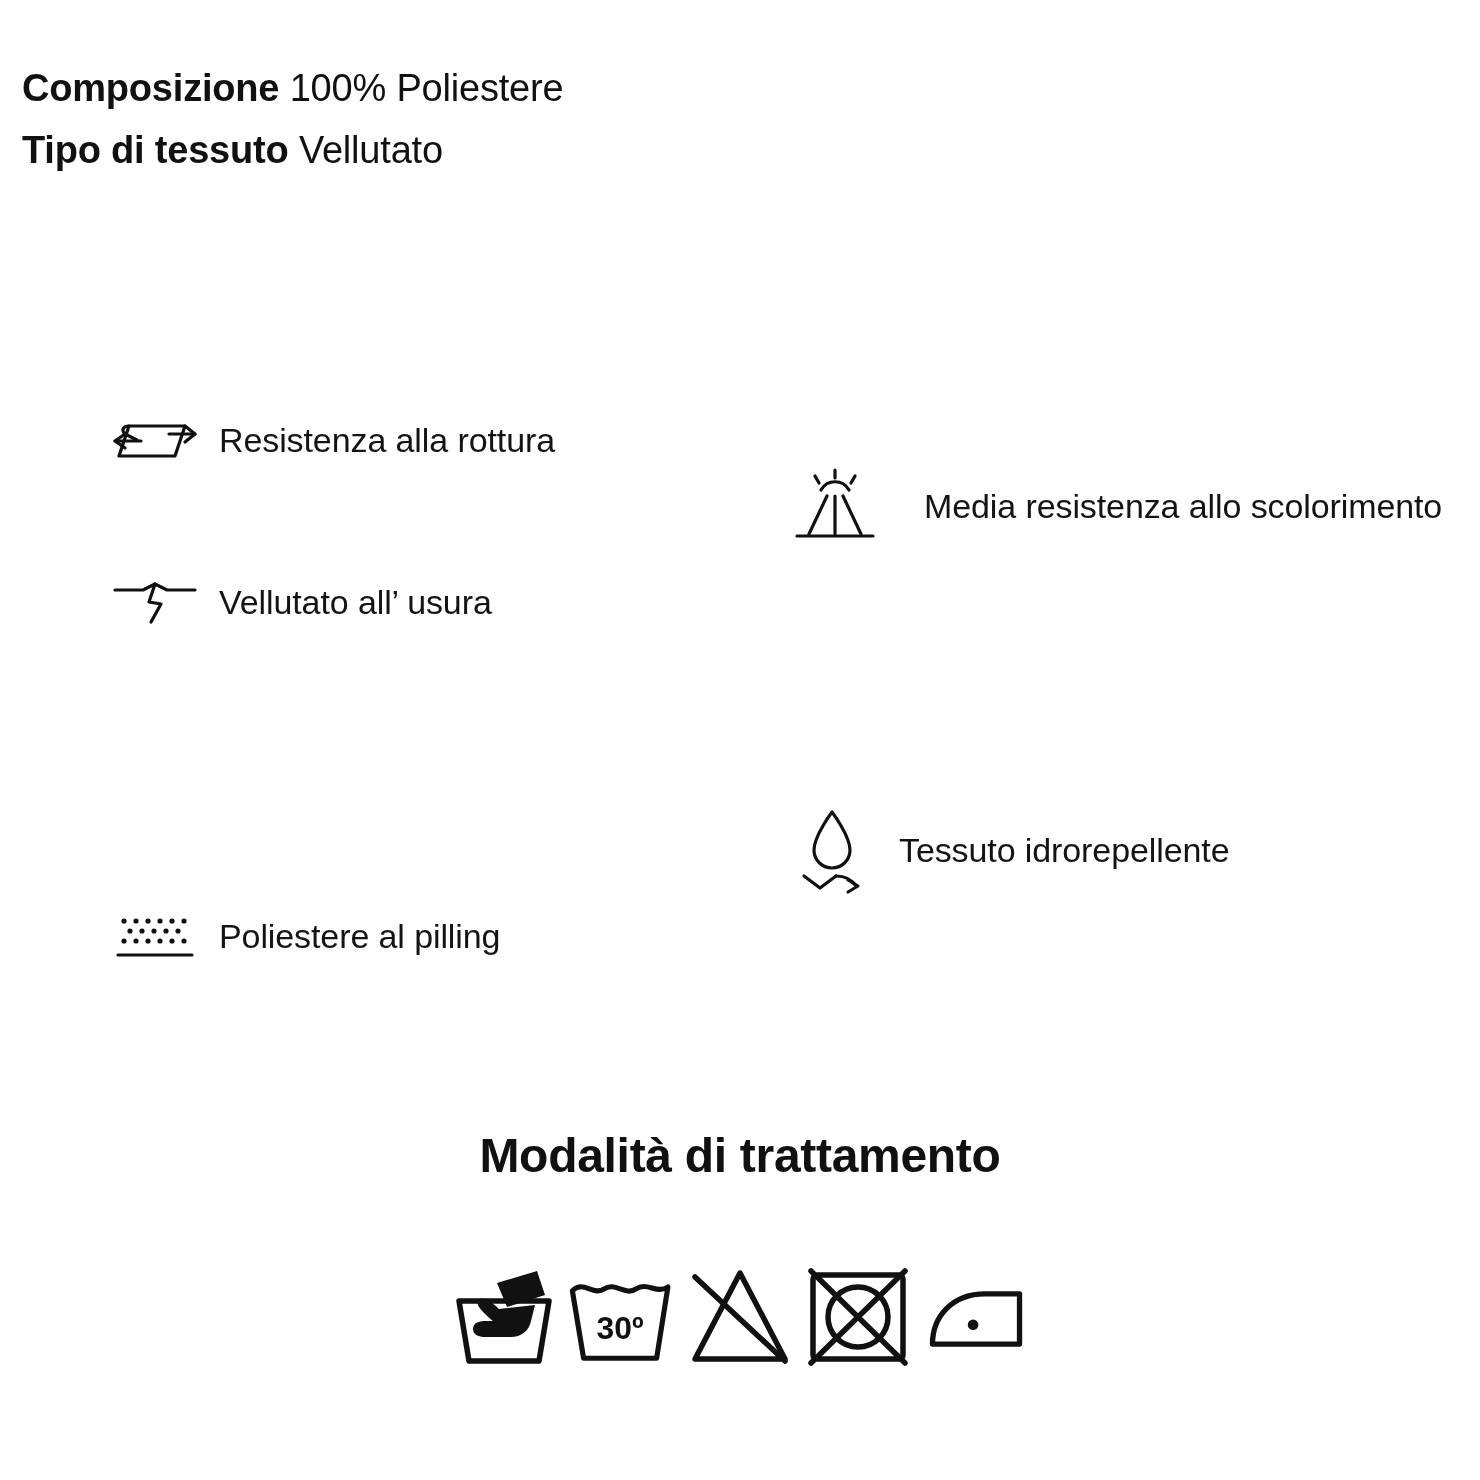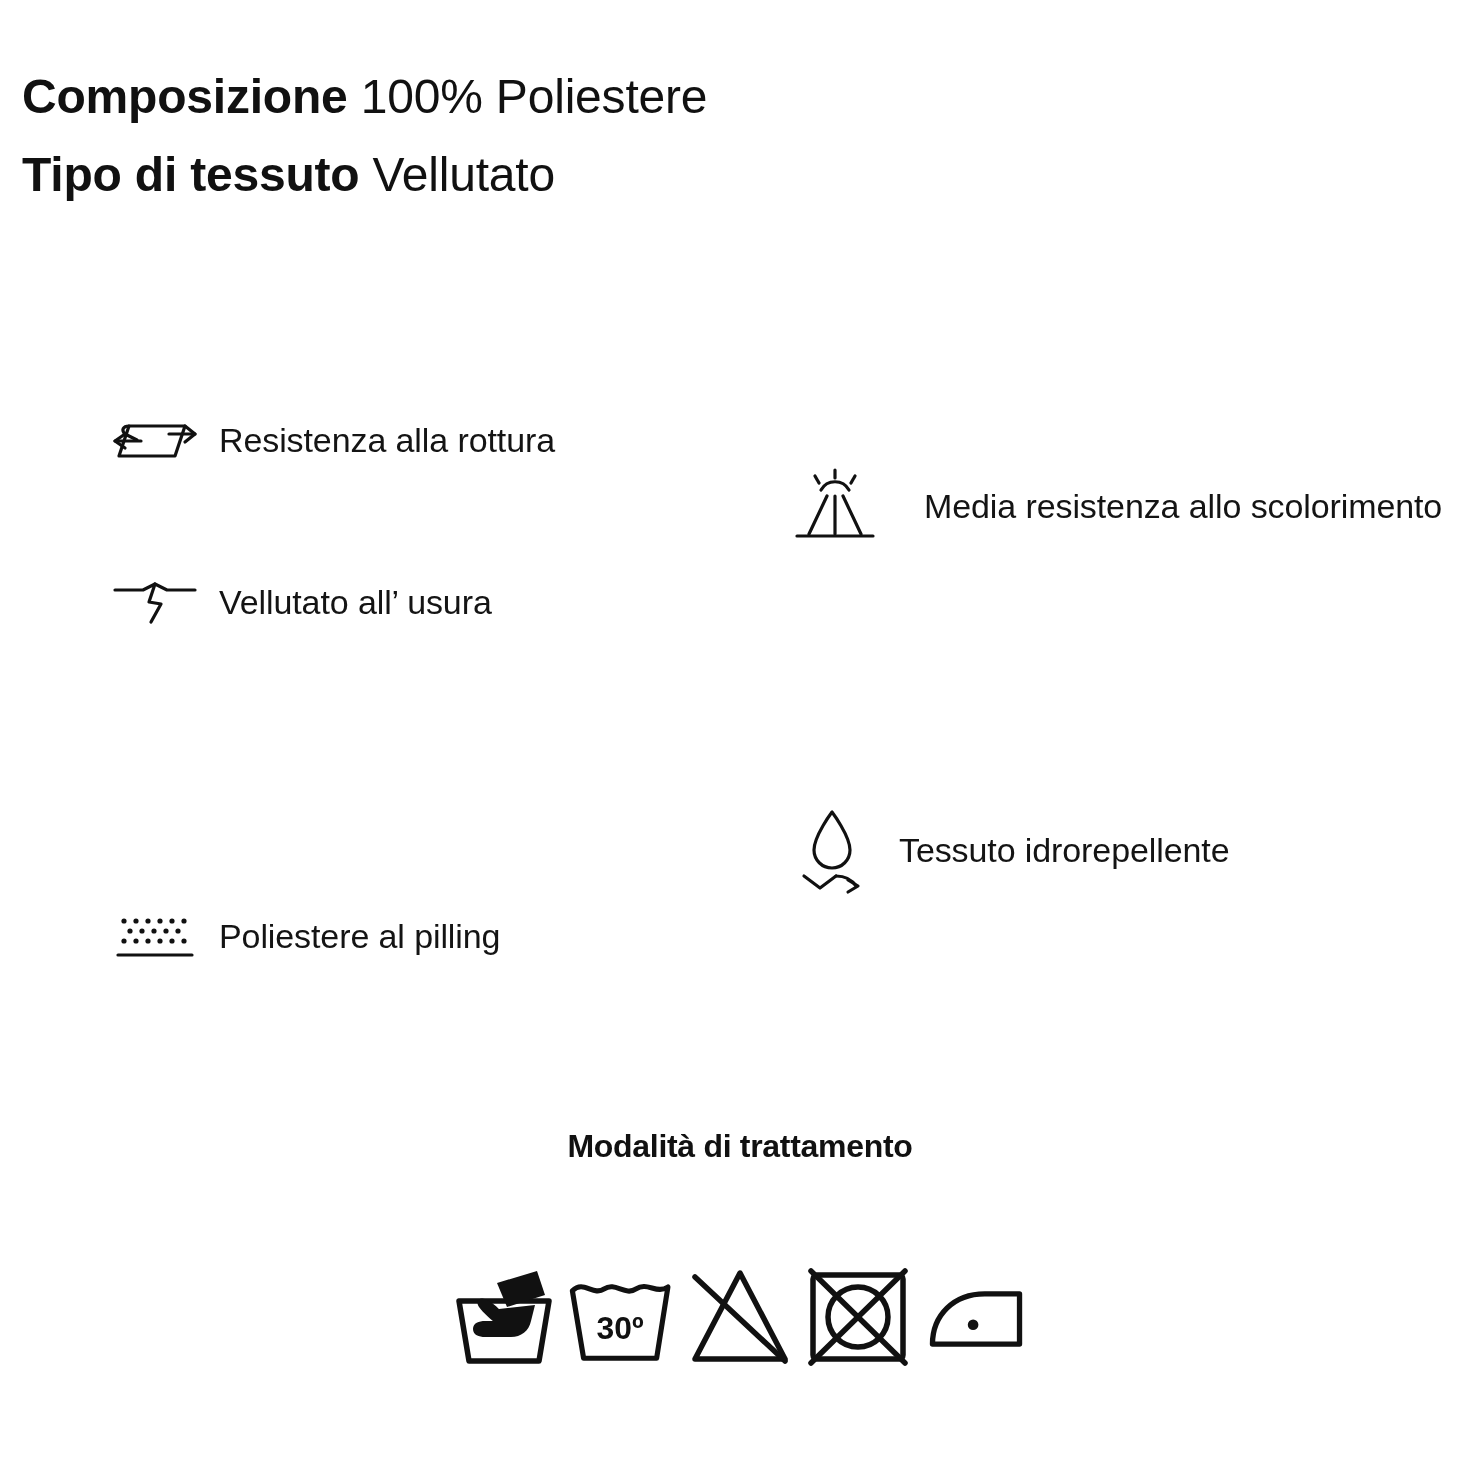--- a/index.html
+++ b/index.html
@@ -18,21 +18,21 @@
   }
 
   
   #header {
     position: absolute;
     top: 58px;
     left: 22px;
     width: 1200px;
   }
   .hdr-line {
-    font-size: 48px;
+    font-size: 38px;
     line-height: 1.62;
     white-space: nowrap;
     letter-spacing: -0.2px;
   }
   .hdr-label {
     font-weight: bold;
   }
   .hdr-value {
     font-weight: normal;
   }
@@ -71,21 +71,21 @@
   .col-left  { left: 68px;  width: 640px; }
   .col-right { left: 748px; width: 700px; }
 
   
   #treatment-title {
     position: absolute;
     top: 1128px;
     left: 0;
     width: 1480px;
     text-align: center;
-    font-size: 32px;
+    font-size: 48px;
     font-weight: bold;
     letter-spacing: -0.3px;
   }
   #care-row {
     position: absolute;
     top: 1258px;
     left: 0;
     width: 1480px;
     display: flex;
     justify-content: center;

